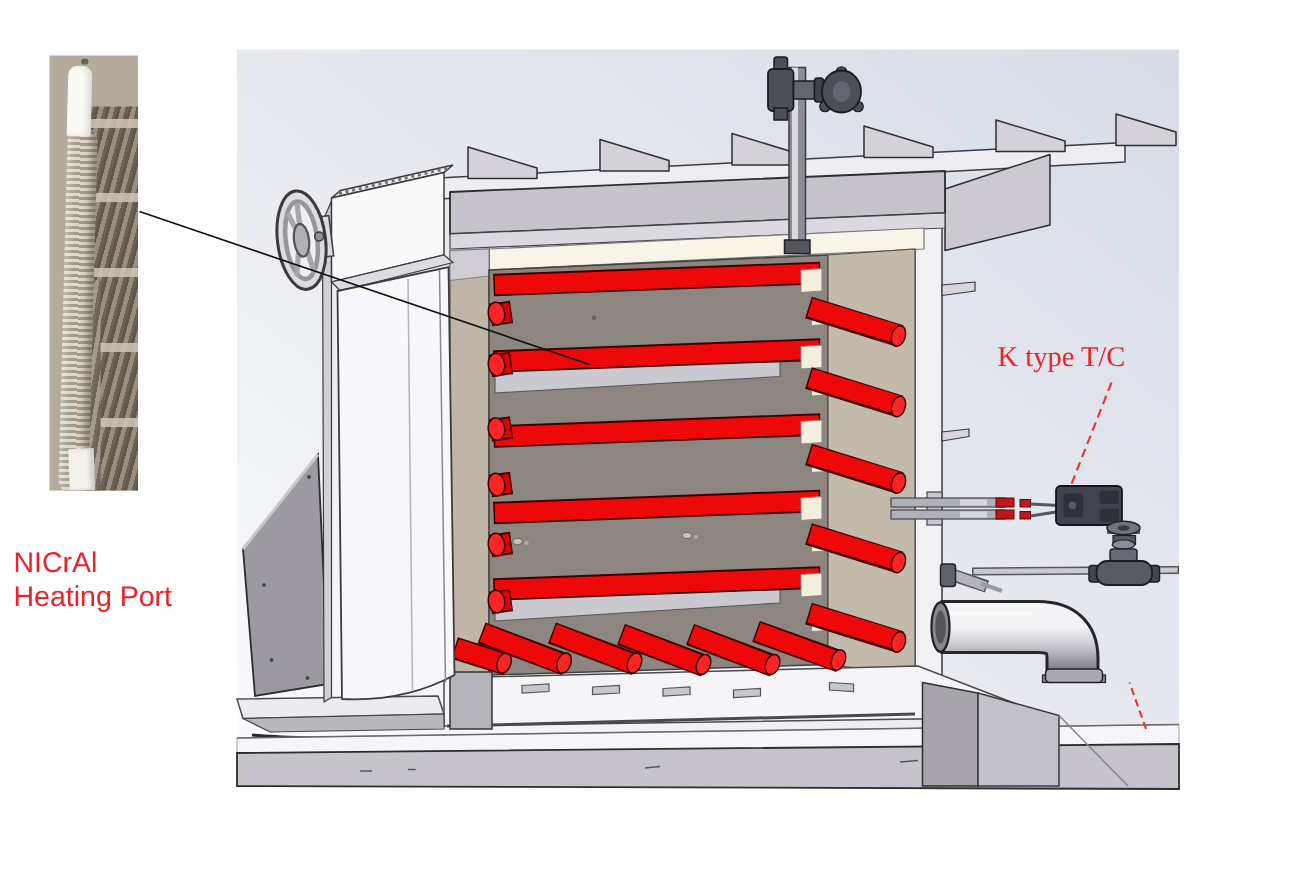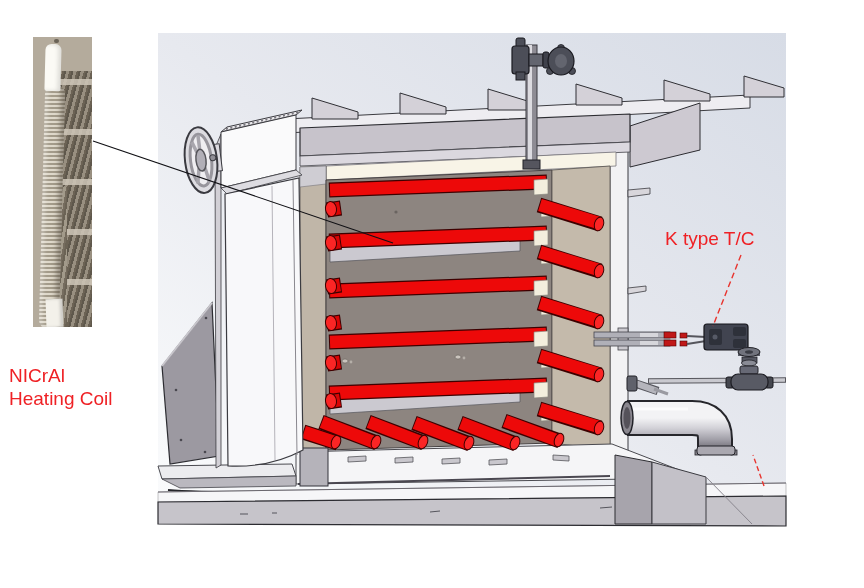--- a/index.html
+++ b/index.html
@@ -362,16 +362,16 @@
 <div class="photo">
   <div class="bg-coils"></div>
   <div class="bg-coils2"></div>
   <div class="main-coil"></div>
   <div class="ceramic-top"></div>
   <div class="ceramic-bottom"></div>
   <div class="speck"></div>
 </div>
 
 <div class="label" style="left:9px;top:364px;">NICrAl
-Heating Coil</div>
-<div class="label" style="left:665px;top:227px;">K type T/C</div>
+Heating Port</div>
+<div class="label" style="left:665px;top:227px;font-family:Liberation Serif, serif;">K type T/C</div>
 
 </div>
 
 </body></html>

